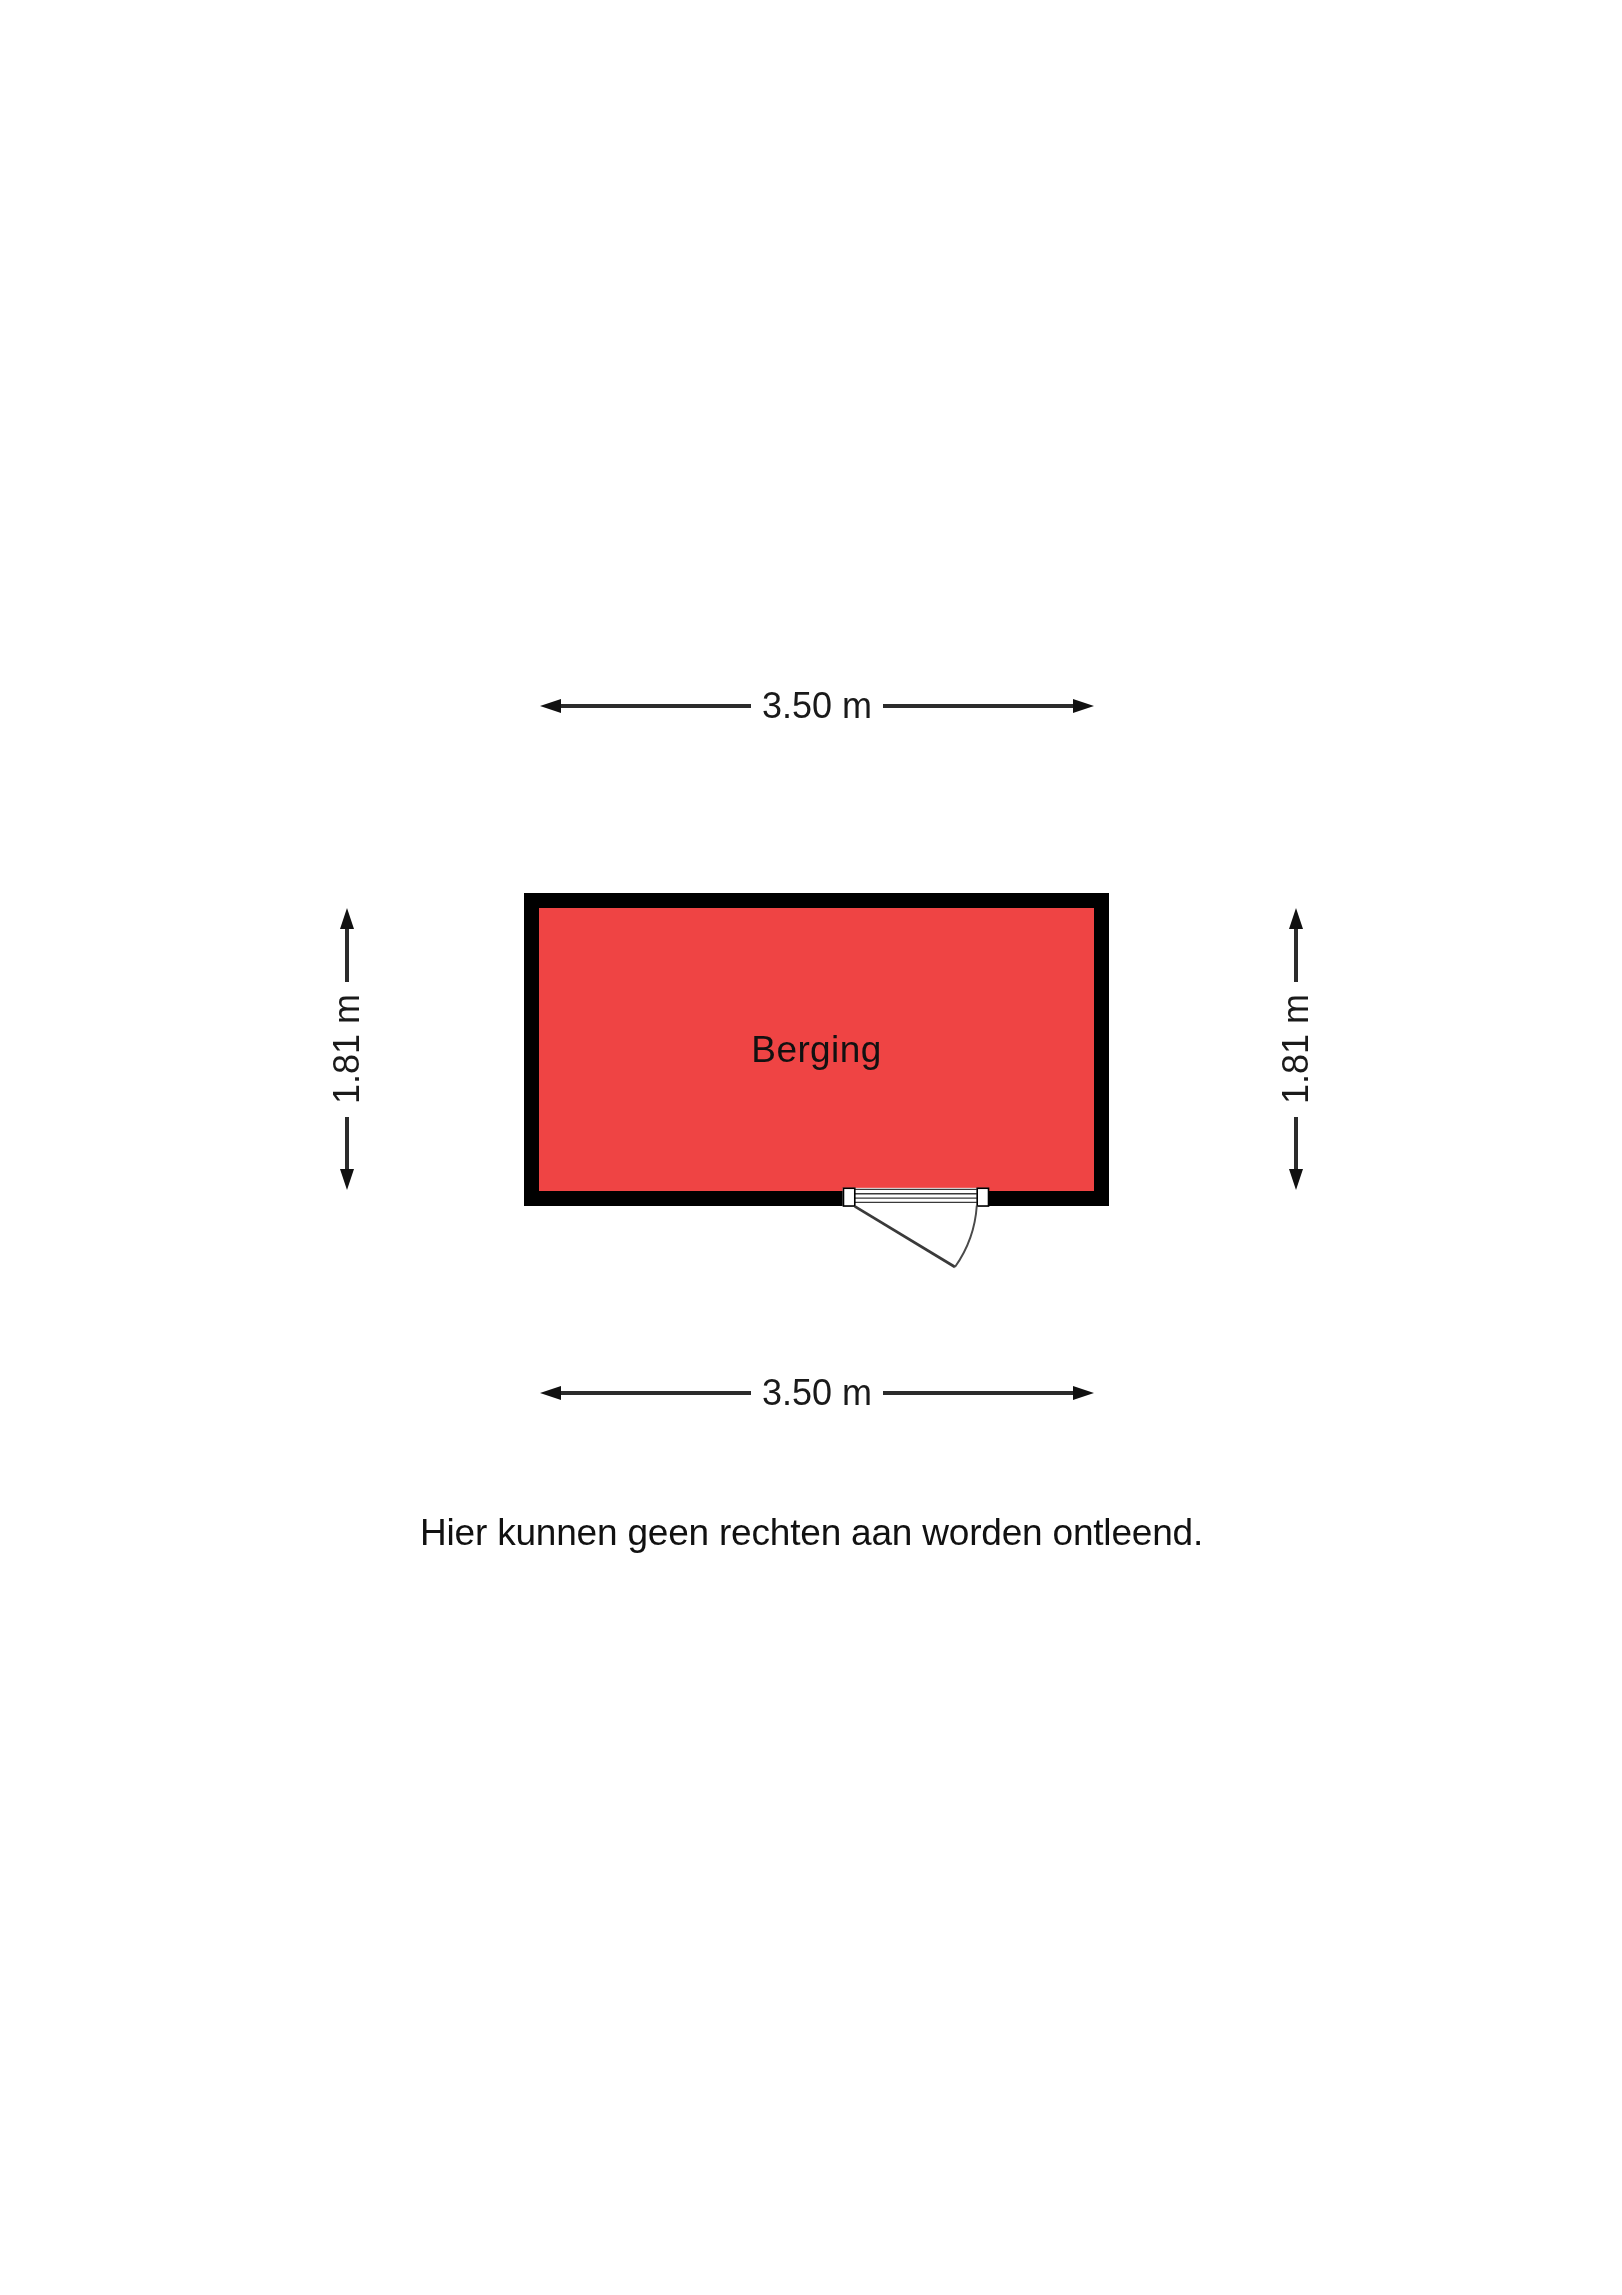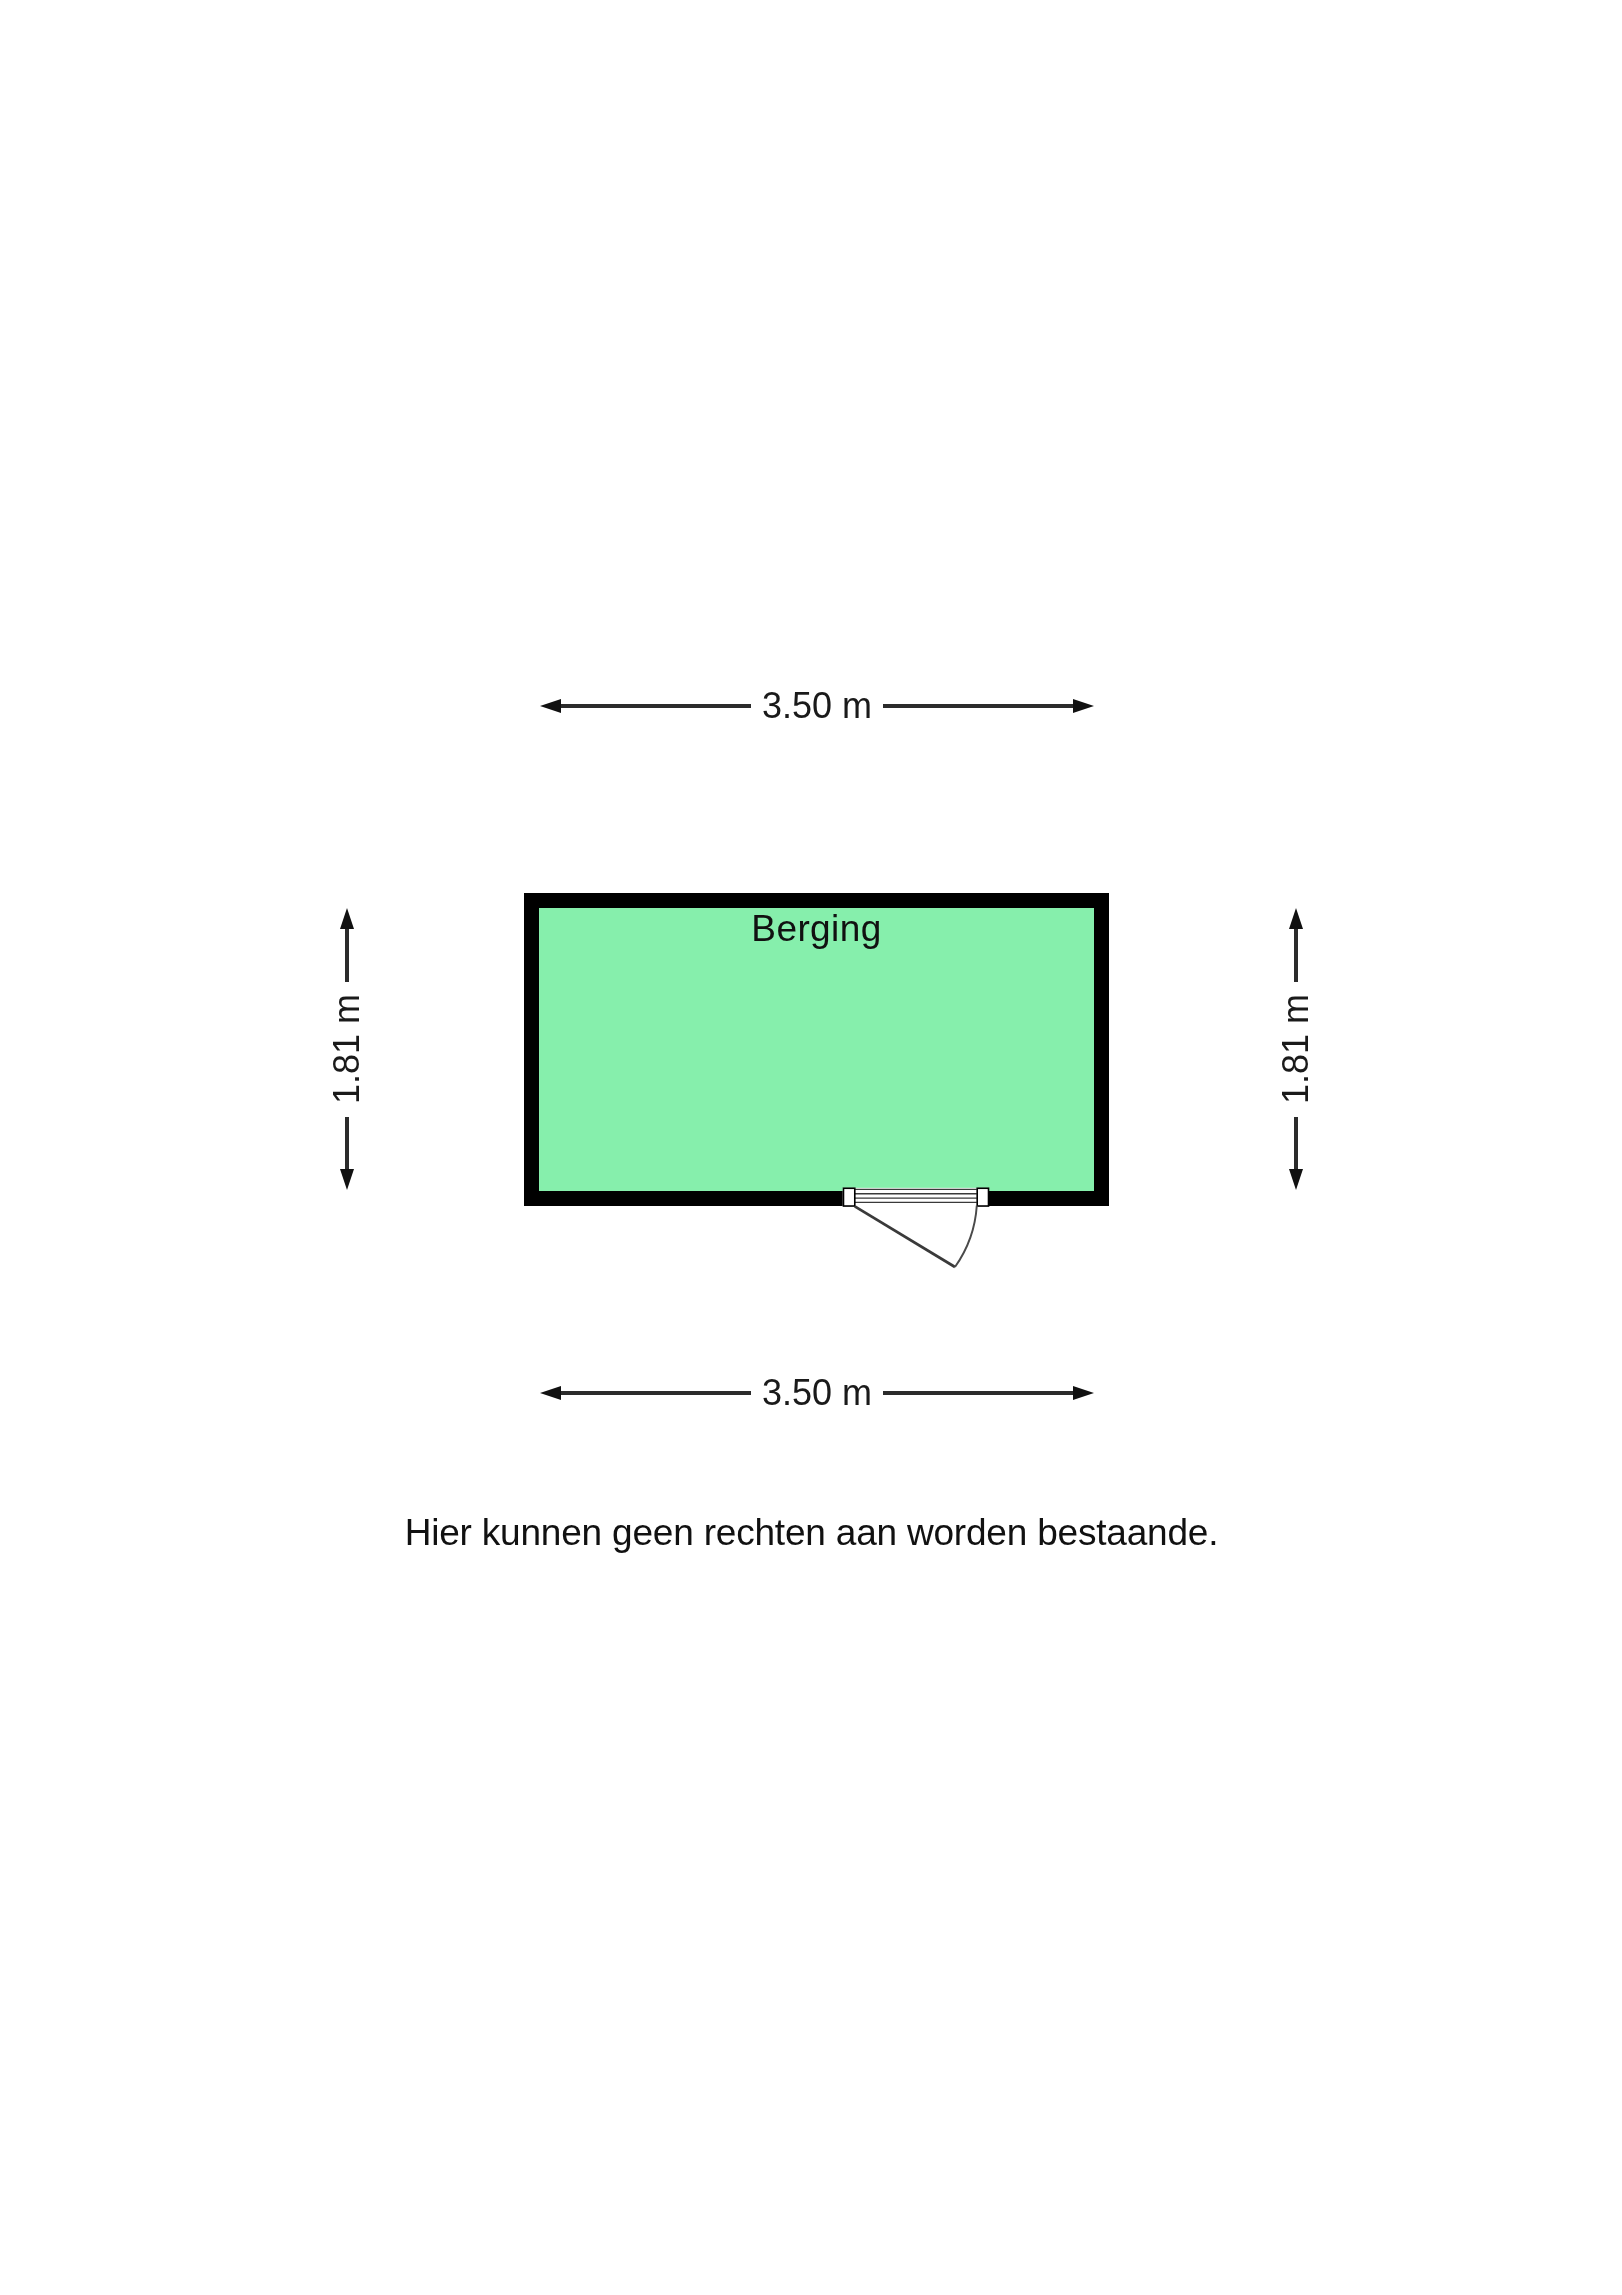--- a/index.html
+++ b/index.html
@@ -55,22 +55,23 @@
 
   
   .room {
     position: absolute;
     left: 524px;
     top: 893px;
     width: 585px;
     height: 313px;
     box-sizing: border-box;
     border: 15.4px solid #000000;
-    background: #86efac;
+    background: #ef4444;
     display: flex;
+    align-items: center;
     justify-content: center;
   }
   .room-label {
     font-size: 37px;
     letter-spacing: 0.4px;
     color: #111111;
   }
 
   
   .door-svg {
@@ -148,17 +149,17 @@
 
   <div class="dim dim-h" id="dim-bottom">
     <span class="ah ah-left"></span>
     <span class="dline-h"></span>
     <span class="dlabel">3.50 m</span>
     <span class="dline-h"></span>
     <span class="ah ah-right"></span>
   </div>
 
   <div class="disclaimer">
-    <div>Hier kunnen geen rechten aan worden bestaande.</div>
+    <div>Hier kunnen geen rechten aan worden ontleend.</div>
   </div>
 
 </div>
 
 
 </body></html>

